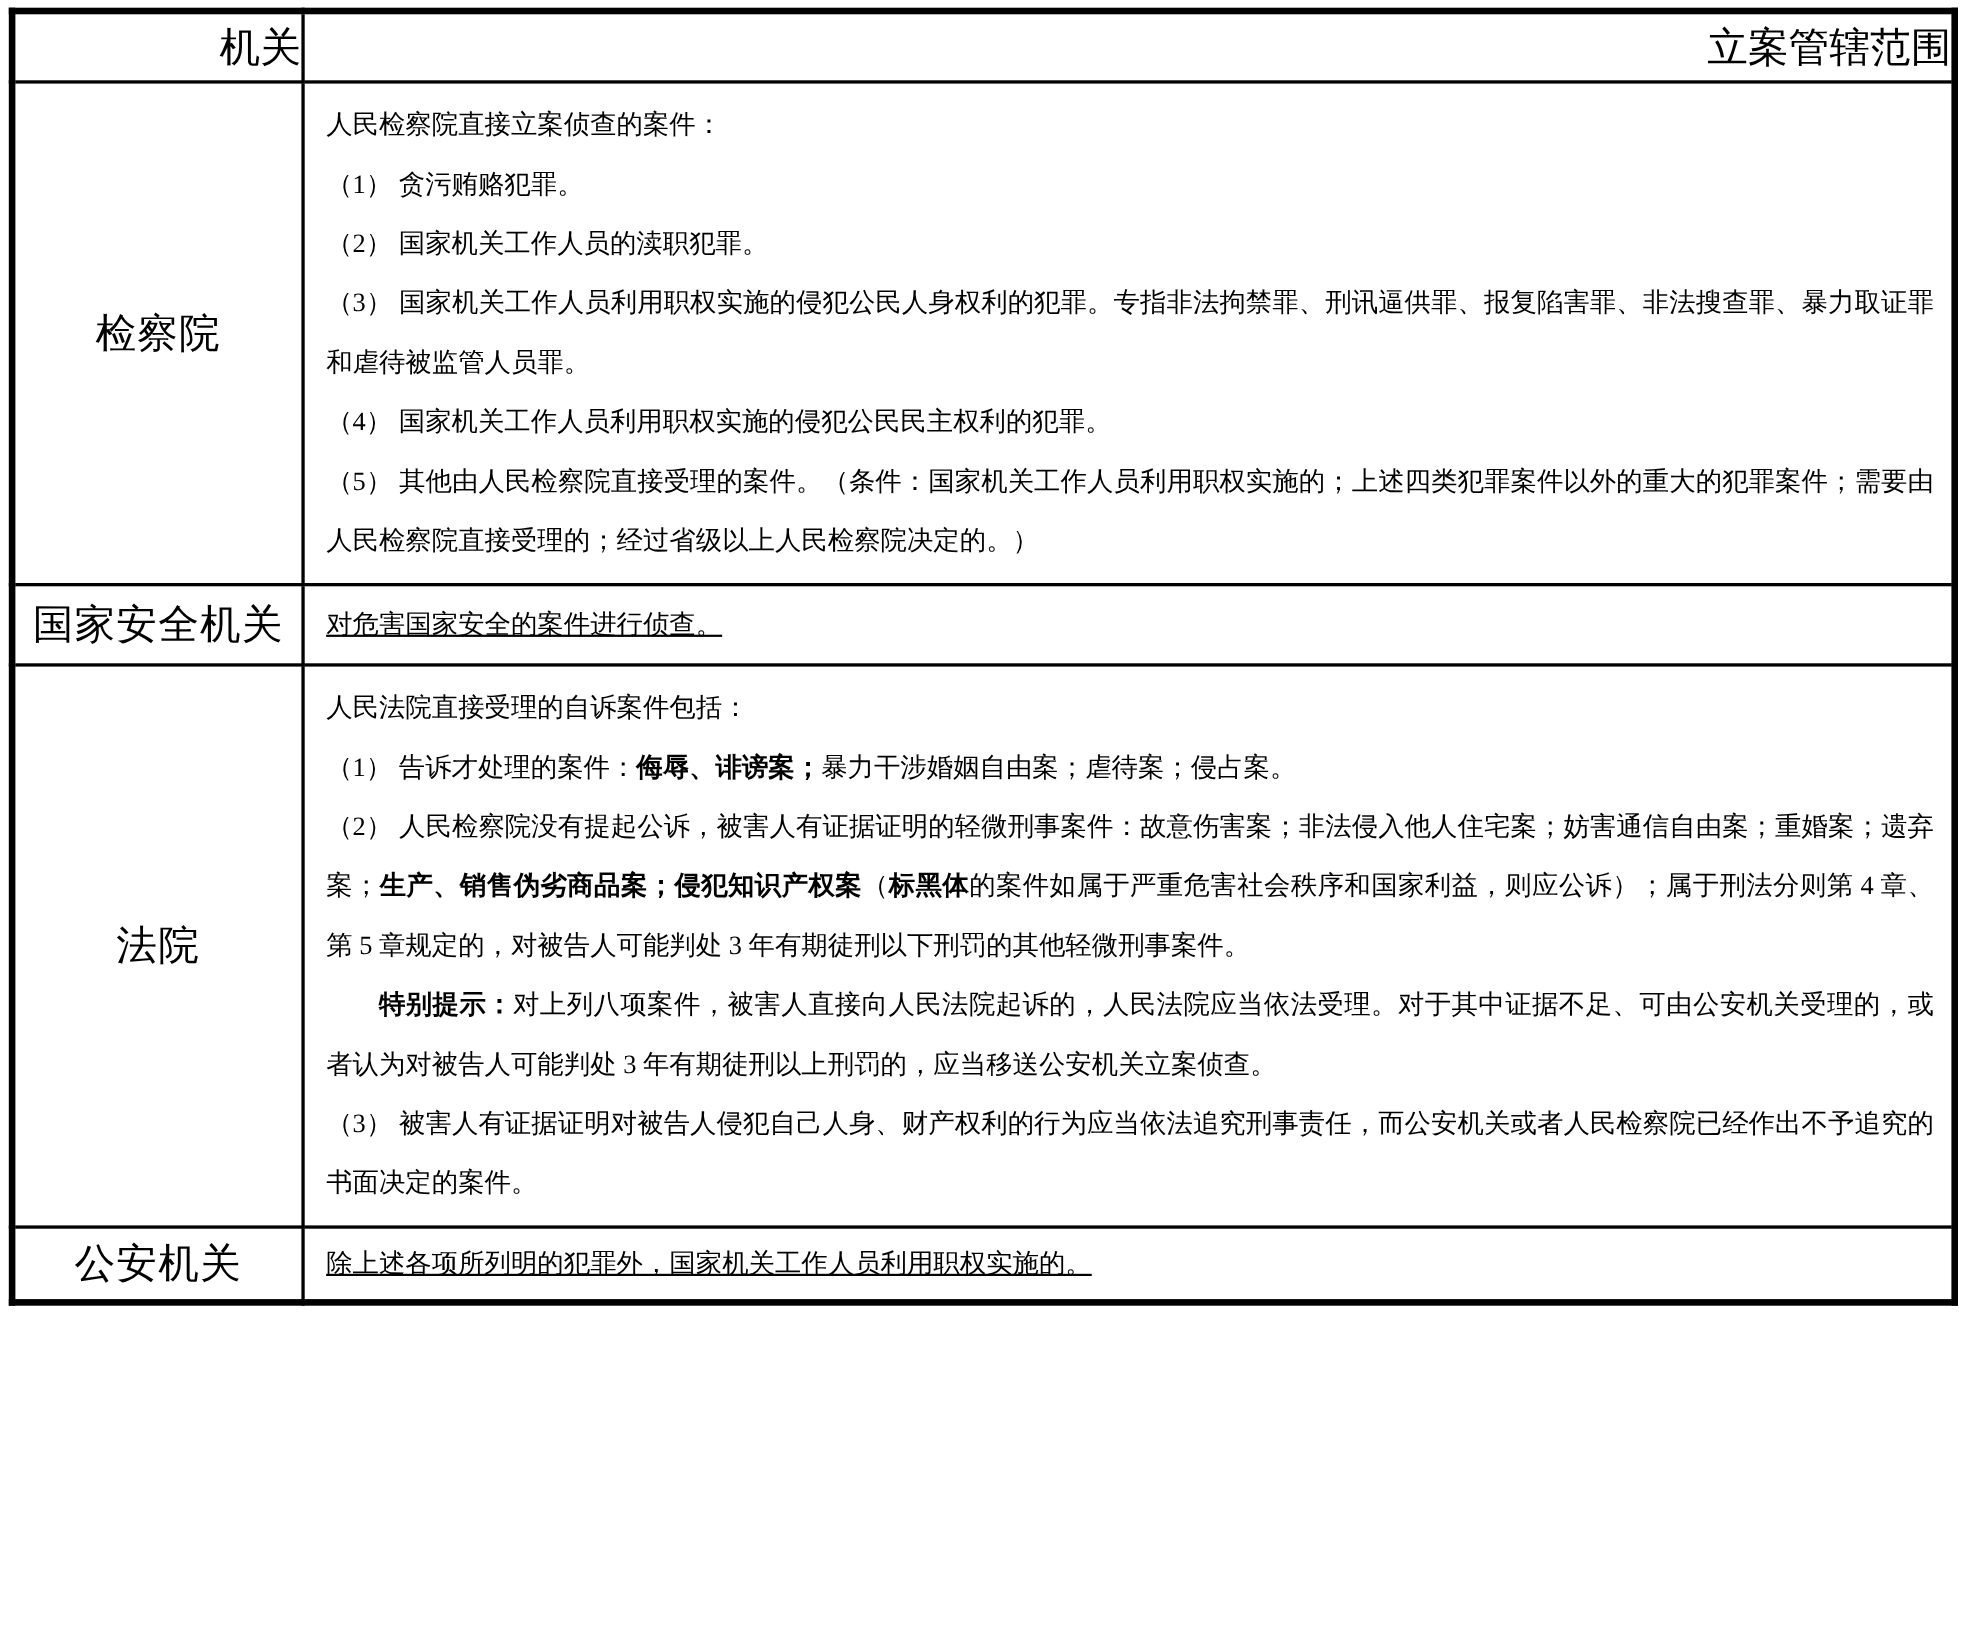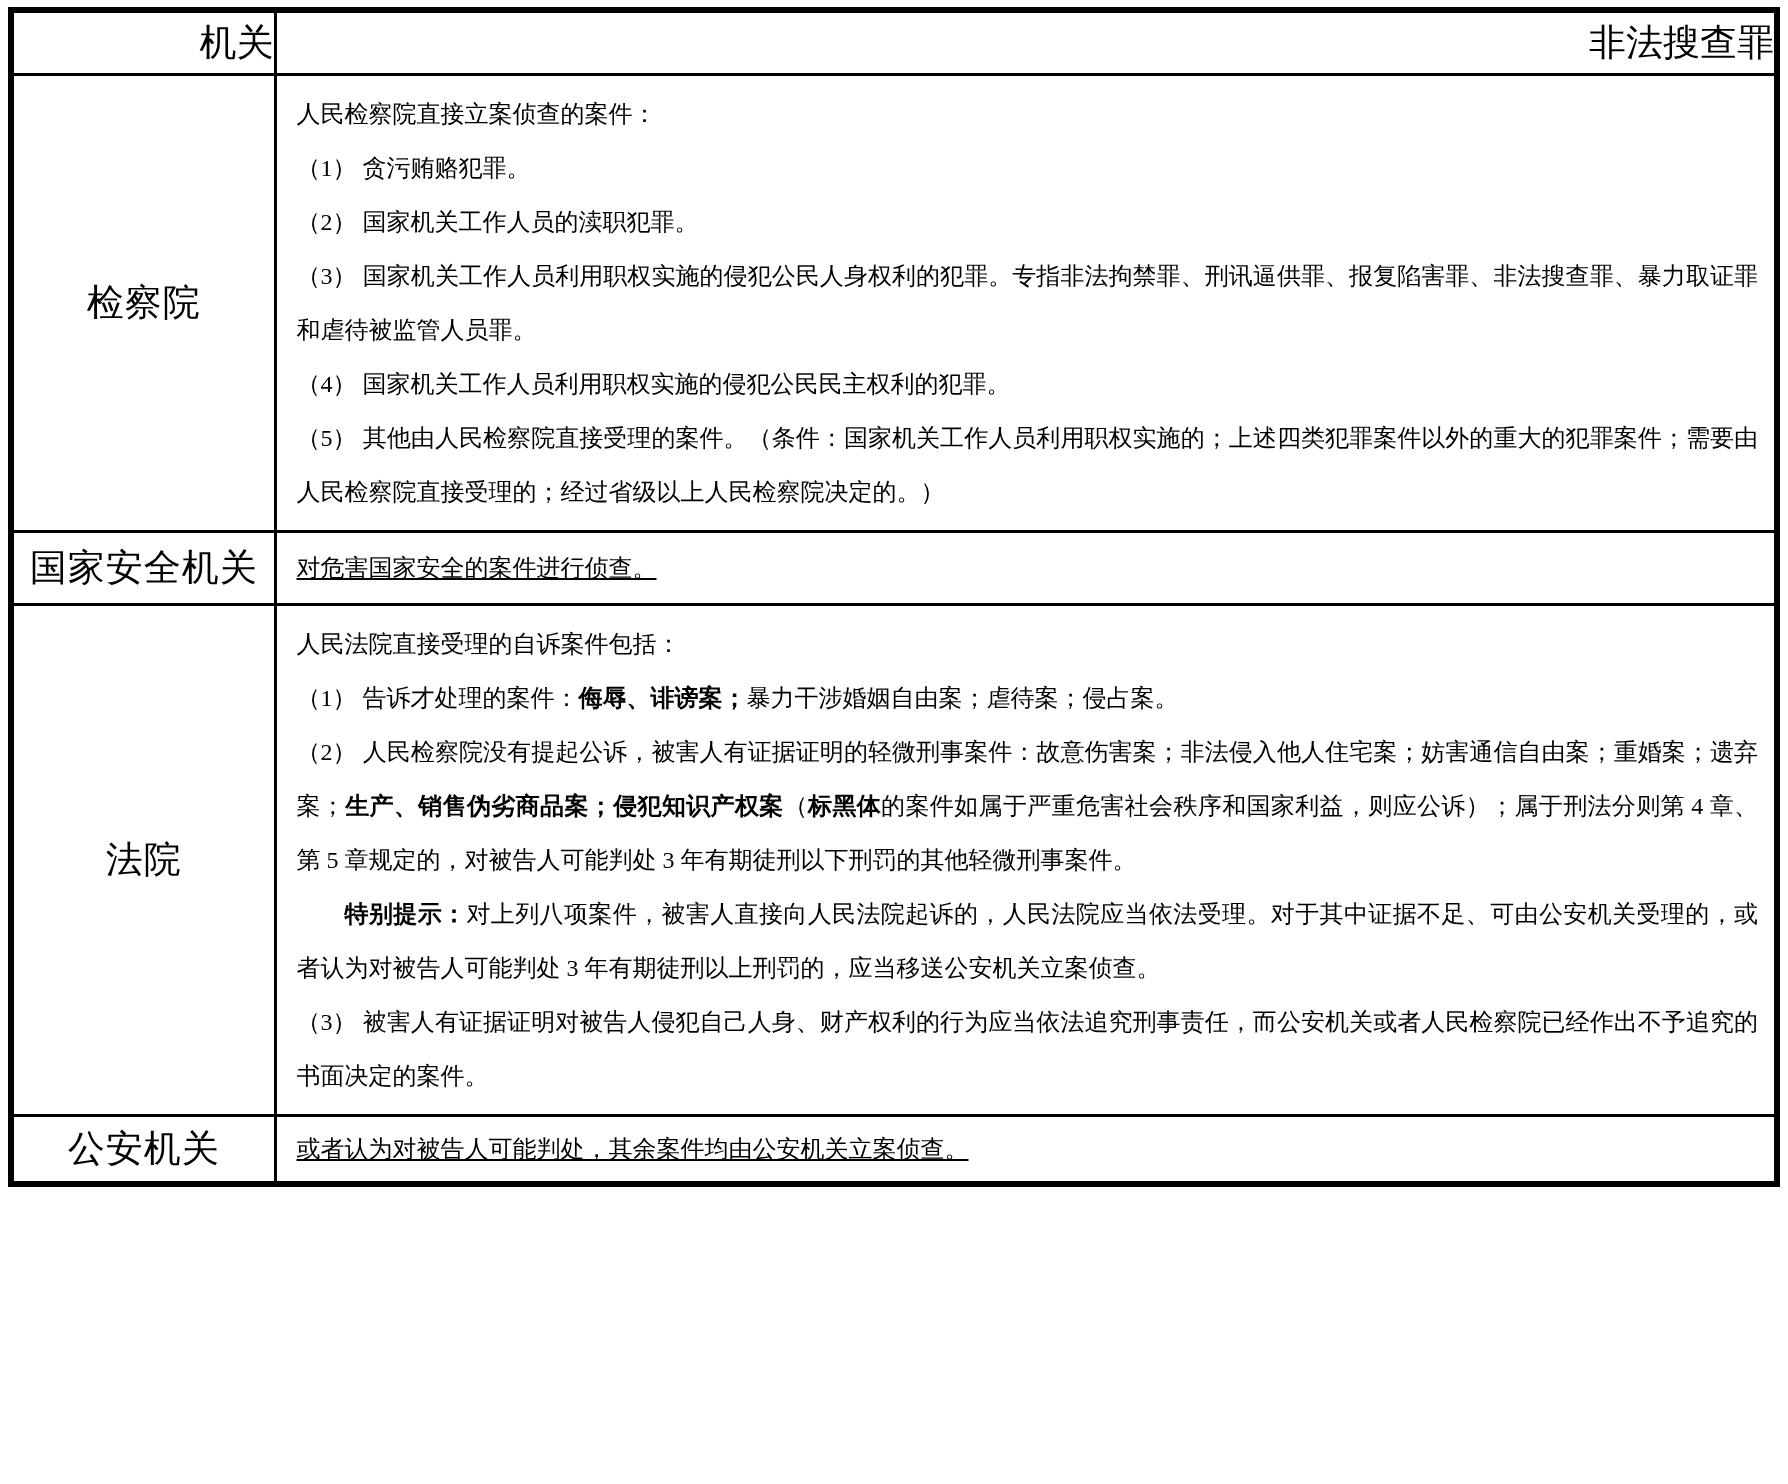--- a/index.html
+++ b/index.html
@@ -59,21 +59,21 @@
     font-family: "Liberation Sans", "DejaVu Sans", sans-serif;
   }
 </style>
 </head>
 <body>
 
 <table class="jx">
   <thead>
     <tr>
       <th class="hdr">机关</th>
-      <th class="hdr">非法搜查罪</th>
+      <th class="hdr">立案管辖范围</th>
     </tr>
   </thead>
   <tbody>
 
     <tr>
       <td class="organ">检察院</td>
       <td class="content tall">
         <p>人民检察院直接立案侦查的案件：</p>
         <p>（1） 贪污贿赂犯罪。</p>
         <p>（2） 国家机关工作人员的渎职犯罪。</p>
@@ -105,18 +105,18 @@
         <p class="indent">
           <span class="b">特别提示：</span><span>对上列八项案件，被害人直接向人民法院起诉的，人民法院应当依法受理。对于其中证据不足、可由公安机关受理的，或者认为对被告人可能判处 3 年有期徒刑以上刑罚的，应当移送公安机关立案侦查。</span>
         </p>
         <p>（3） 被害人有证据证明对被告人侵犯自己人身、财产权利的行为应当依法追究刑事责任，而公安机关或者人民检察院已经作出不予追究的书面决定的案件。</p>
       </td>
     </tr>
 
     <tr class="single last">
       <td class="organ">公安机关</td>
       <td class="content">
-        <p>或者认为对被告人可能判处，其余案件均由公安机关立案侦查。</p>
+        <p>除上述各项所列明的犯罪外，国家机关工作人员利用职权实施的。</p>
       </td>
     </tr>
 
   </tbody>
 </table>
 
 </body></html>

